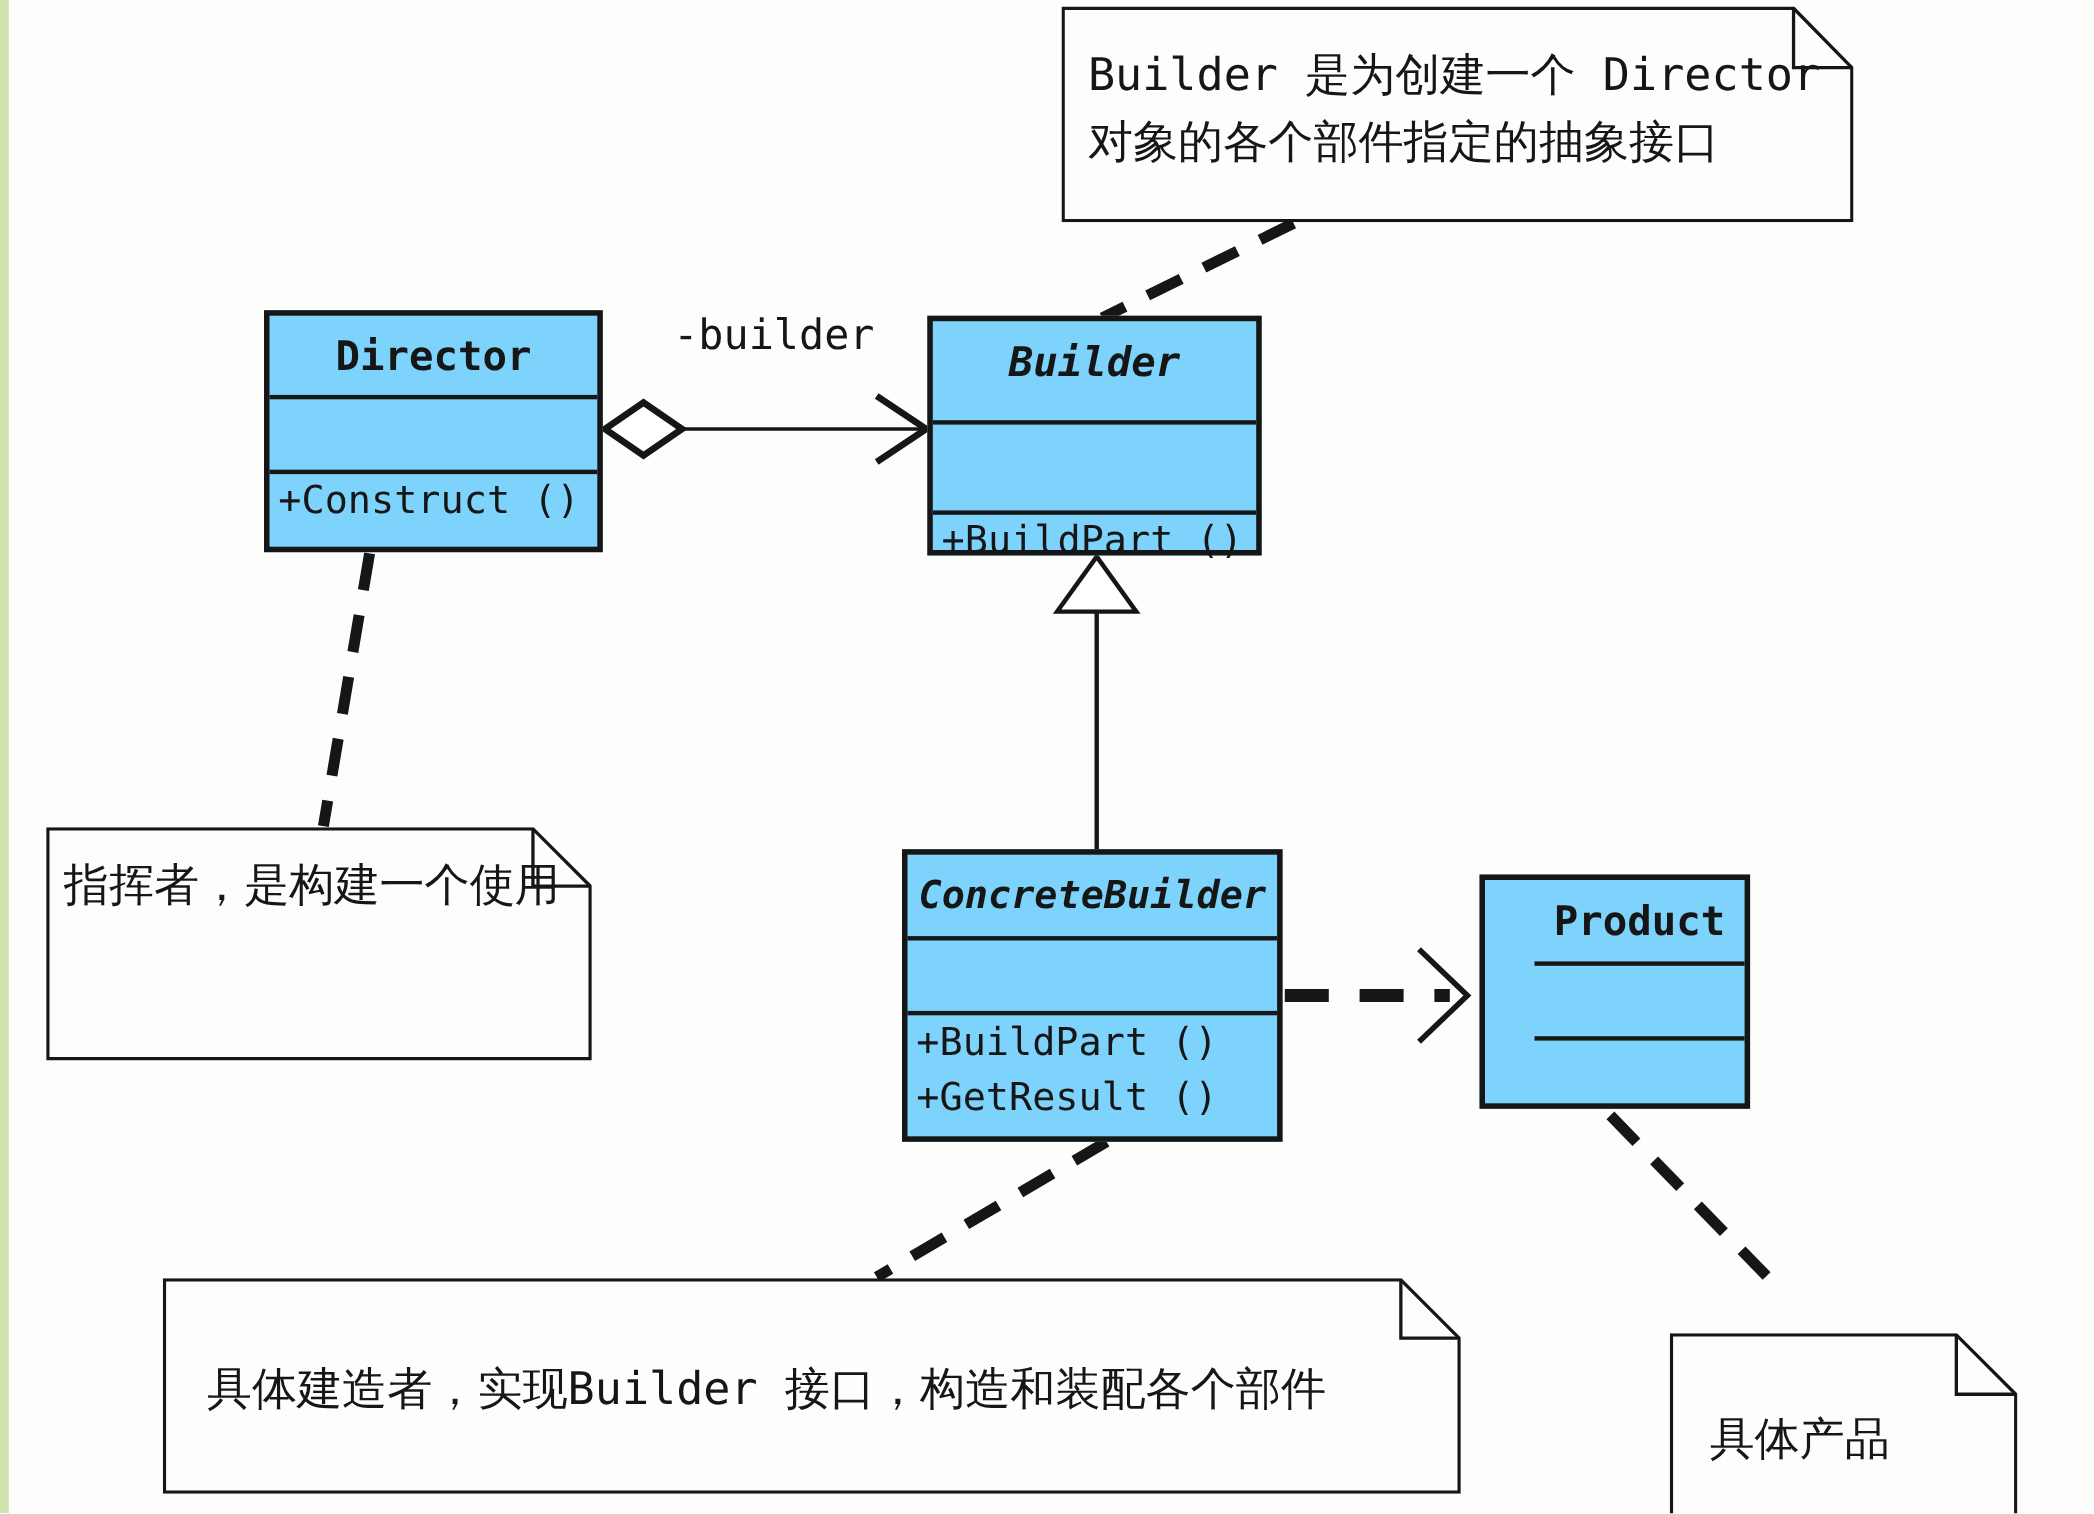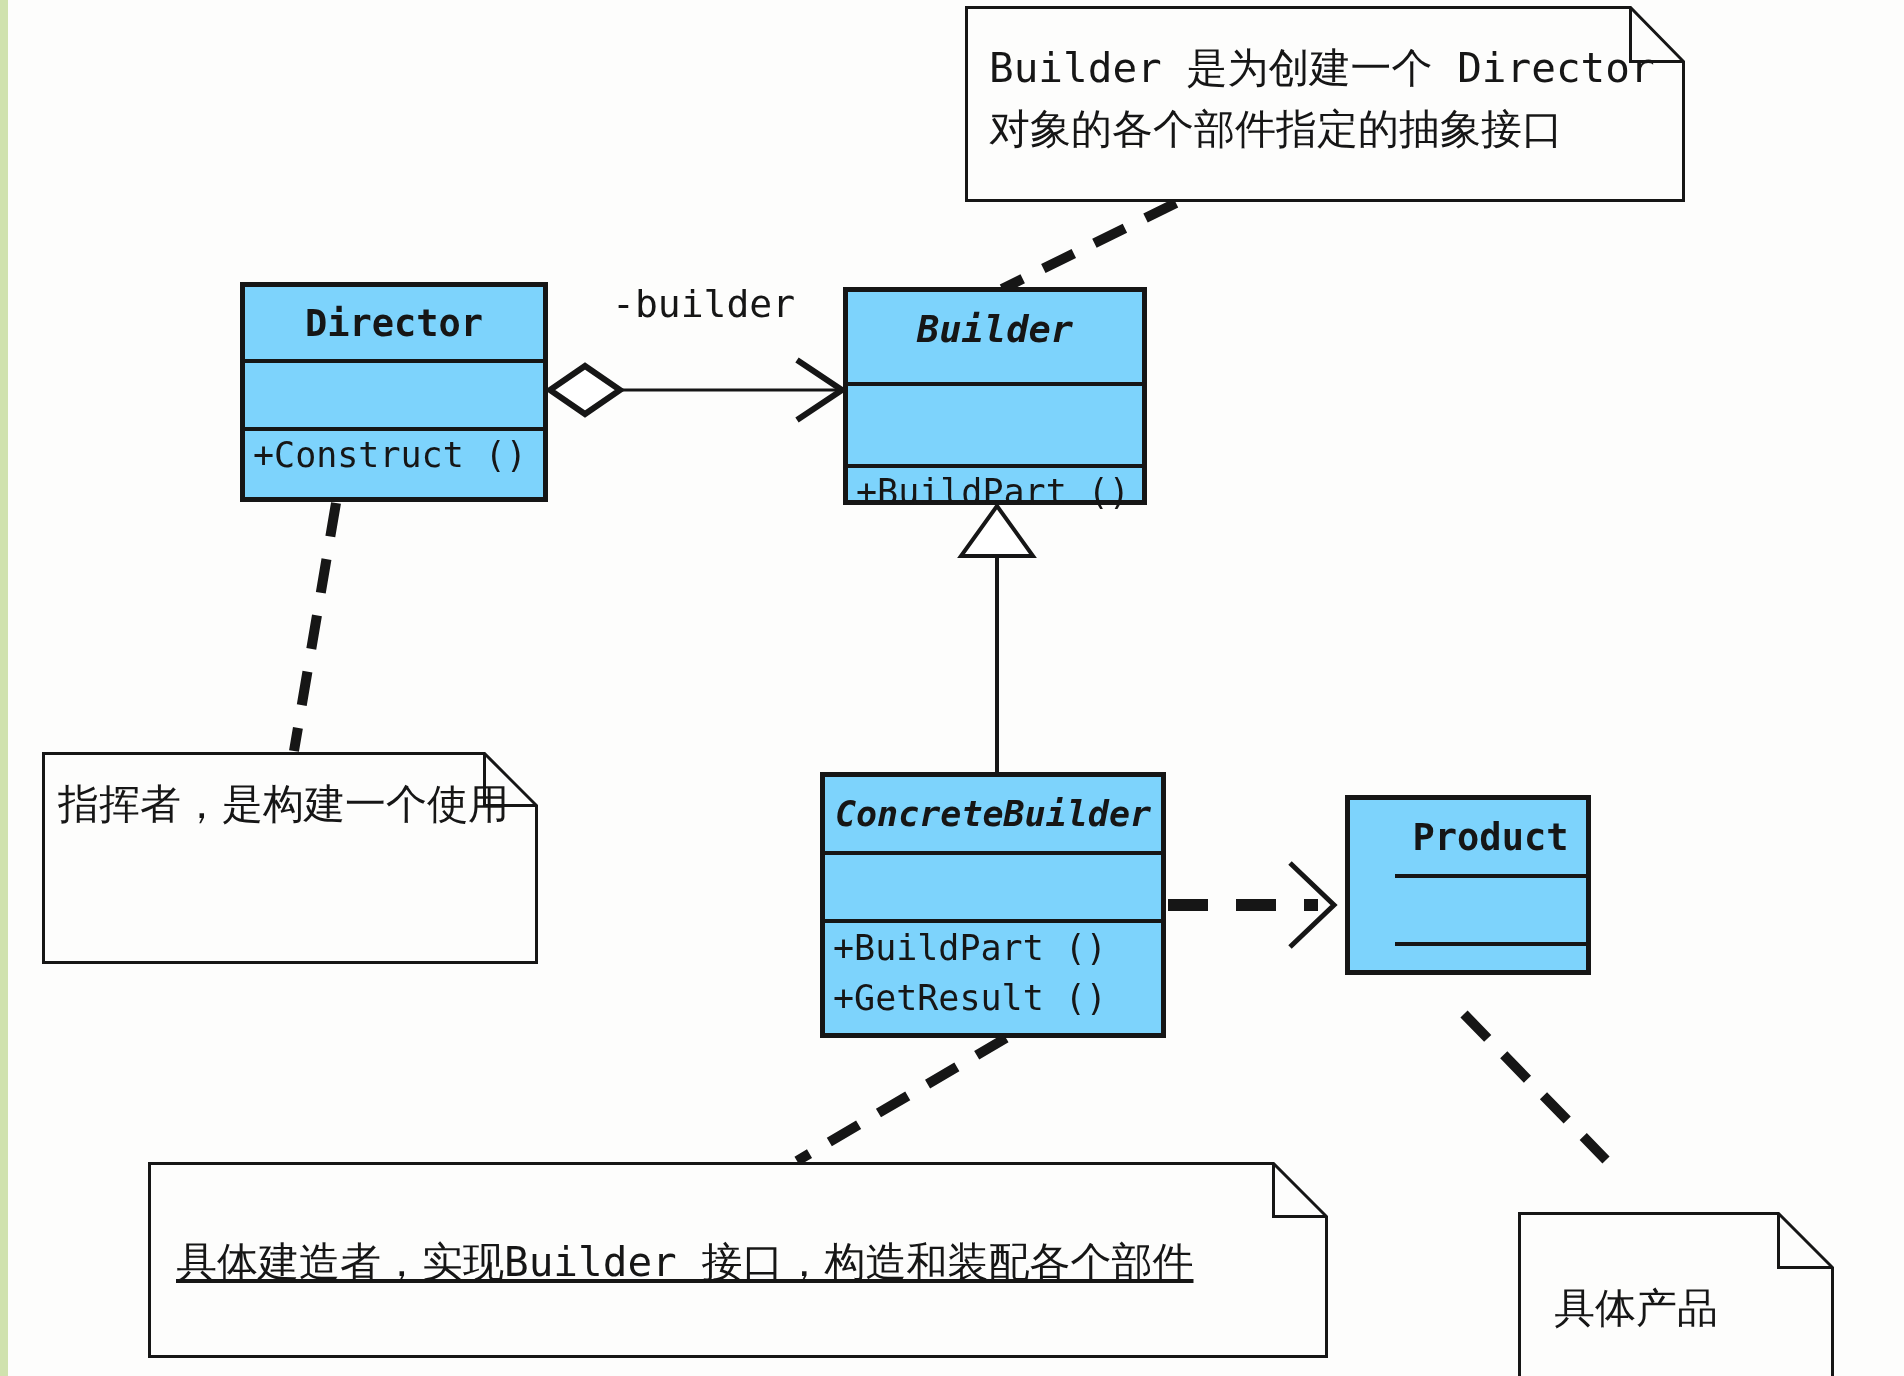--- a/index.html
+++ b/index.html
@@ -99,21 +99,21 @@
 
   <div class="uml-class" style="left:820px;top:772px;width:346px;height:266px;">
     <div class="title" style="flex:0 0 74px;font-size:35px;font-style:italic;">ConcreteBuilder</div>
     <div class="compartment" style="flex:0 0 68px;"></div>
     <div class="compartment methods" style="line-height:50px;">
       <span>+BuildPart ()</span>
       <span>+GetResult ()</span>
     </div>
   </div>
 
-  <div class="uml-class" style="left:1345px;top:795px;width:246px;height:180px;padding-left:45px;">
+  <div class="uml-class" style="left:1345px;top:795px;width:246px;height:213px;padding-left:45px;">
     <div class="title" style="flex:0 0 74px;">Product</div>
     <div class="compartment" style="flex:0 0 68px;"></div>
     <div class="compartment" style="flex:1;"></div>
   </div>
 
   <div class="assoc-label" style="left:612px;top:282px;">-builder</div>
 
   <div class="note" style="left:965px;top:6px;width:720px;height:196px;">
     <svg width="720" height="196">
       <path d="M1.5 1.5 H665.5 L718.5 55.5 V194.5 H1.5 Z" fill="#fdfdfc" stroke="#161616" stroke-width="3"></path>
@@ -133,21 +133,21 @@
     <div class="txt" style="padding:22px 0 0 16px;">
       <div>指挥者，是构建一个使用</div>
     </div>
   </div>
 
   <div class="note" style="left:148px;top:1162px;width:1180px;height:196px;">
     <svg width="1180" height="196">
       <path d="M1.5 1.5 H1125.5 L1178.5 54.5 V194.5 H1.5 Z" fill="#fdfdfc" stroke="#161616" stroke-width="3"></path>
       <path d="M1125.5 1.5 V54.5 H1178.5" fill="none" stroke="#161616" stroke-width="3"></path>
     </svg>
-    <div class="txt" style="padding:70px 0 0 28px;text-decoration:underline;">
+    <div class="txt" style="padding:70px 0 0 40px;">
       <div>具体建造者，实现Builder 接口，构造和装配各个部件</div>
     </div>
   </div>
 
   <div class="note" style="left:1518px;top:1212px;width:252px;height:197px;">
     <svg width="316" height="197">
       <path d="M1.5 1.5 H260.5 L314.5 55.5 V195.5 H1.5 Z" fill="#fdfdfc" stroke="#161616" stroke-width="3"></path>
       <path d="M260.5 1.5 V55.5 H314.5" fill="none" stroke="#161616" stroke-width="3"></path>
     </svg>
     <div class="txt" style="padding:66px 0 0 36px;">

